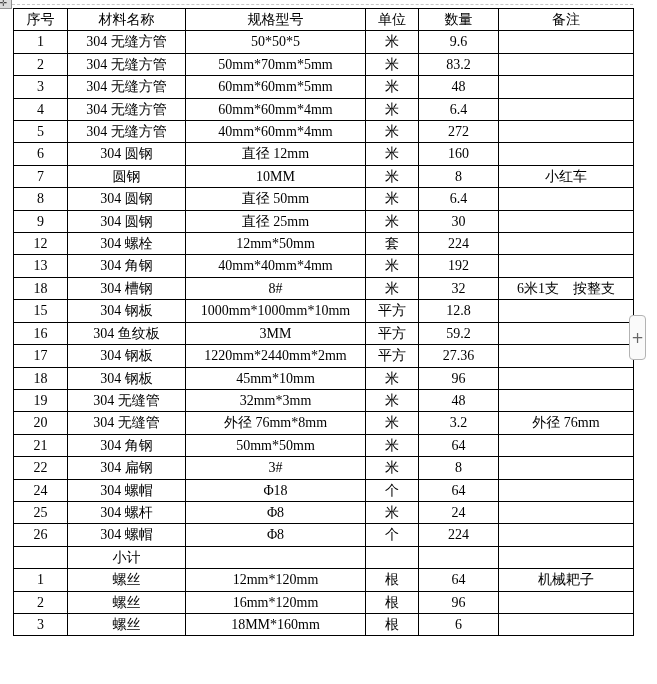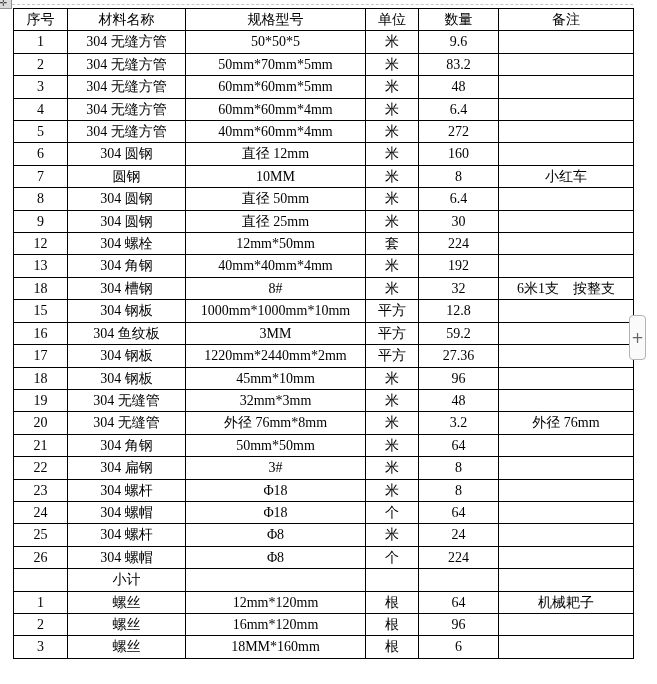--- a/index.html
+++ b/index.html
@@ -228,28 +228,20 @@
         </tr>
         <tr>
           <td>22</td>
           <td>304 扁钢</td>
           <td>3#</td>
           <td>米</td>
           <td>8</td>
           <td></td>
         </tr>
         <tr>
-          <td>23</td>
-          <td>304 螺杆</td>
-          <td>Φ18</td>
-          <td>米</td>
-          <td>8</td>
-          <td></td>
-        </tr>
-        <tr>
           <td>24</td>
           <td>304 螺帽</td>
           <td>Φ18</td>
           <td>个</td>
           <td>64</td>
           <td></td>
         </tr>
         <tr>
           <td>25</td>
           <td>304 螺杆</td>

